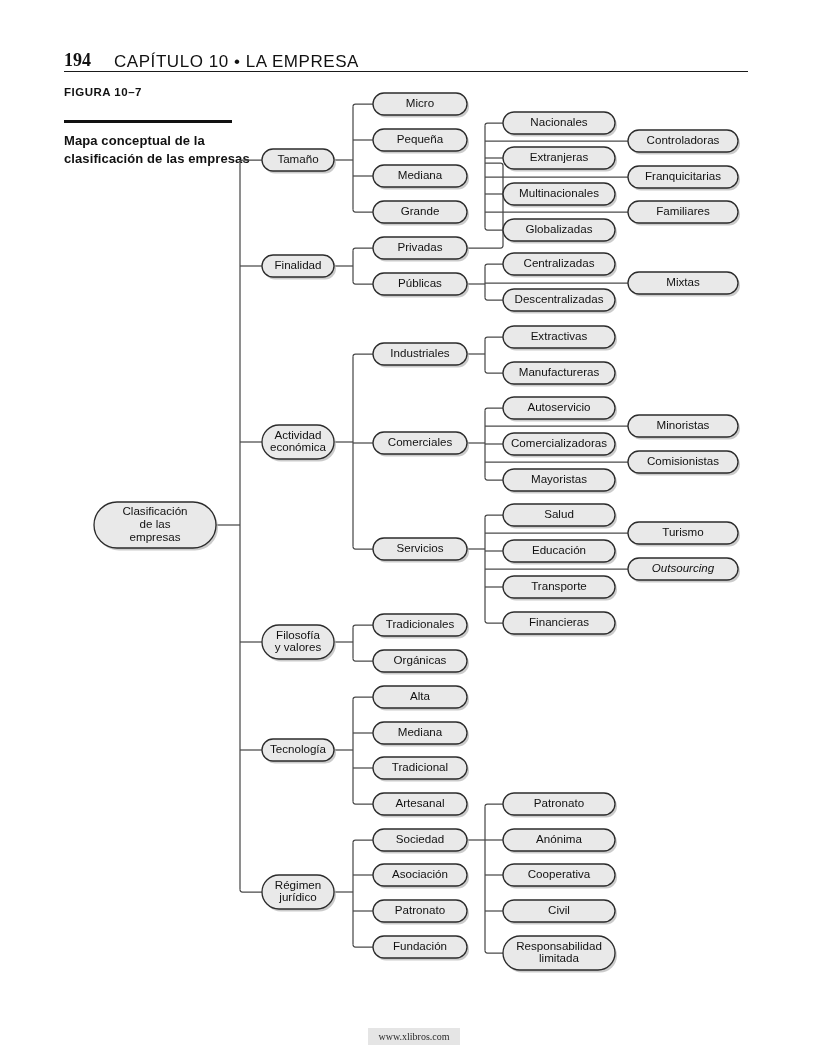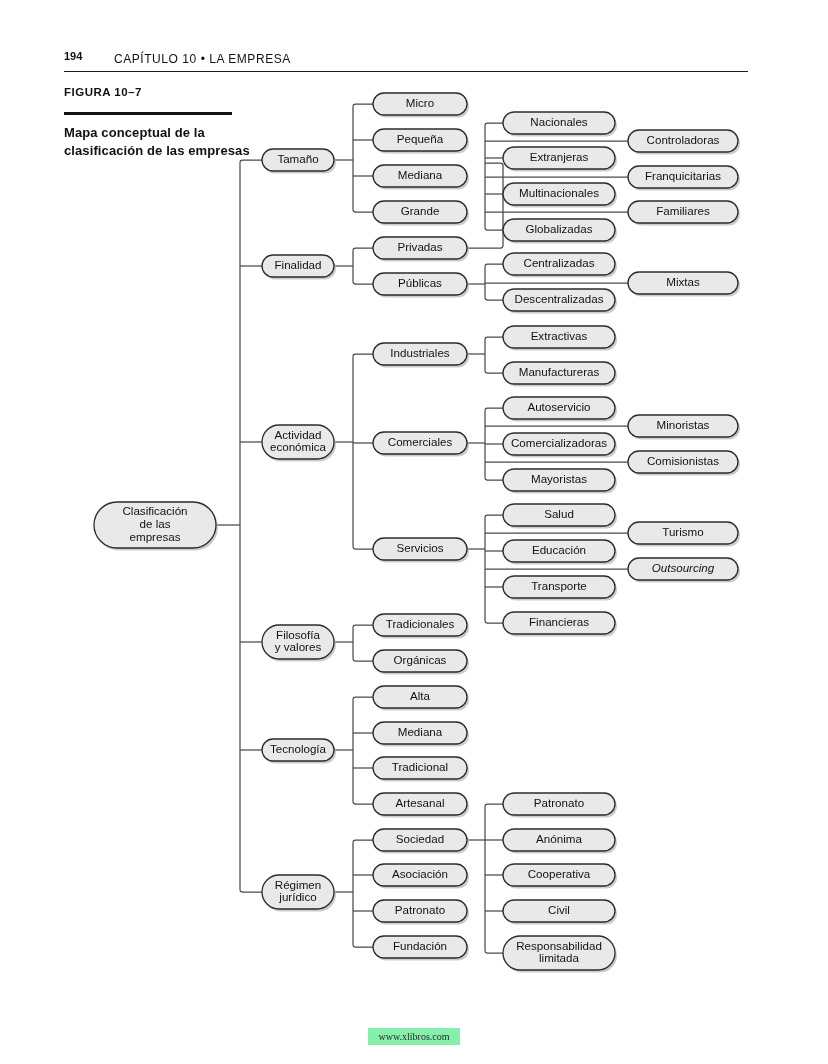--- a/index.html
+++ b/index.html
@@ -13,36 +13,36 @@
     position:relative;
   }
   .page{position:absolute;inset:0;}
 
   
   .runhead{
     position:absolute;left:64px;top:50px;width:700px;height:24px;
   }
   .runhead .pagenum{
     position:absolute;left:0;top:0;
-    font-size:11px;font-weight:bold;letter-spacing:0px;
+    font-size:18px;font-weight:bold;letter-spacing:0px;font-family:Liberation Serif, serif;
   }
   .runhead .chap{
     position:absolute;left:50px;top:2px;
-    font-size:12px;letter-spacing:.55px;
+    font-size:17px;letter-spacing:.55px;
     white-space:nowrap;
   }
   .runhead .rule{
     position:absolute;left:0;top:21px;width:684px;height:1.4px;background:#1a1a1a;
   }
 
   
   .figblock{position:absolute;left:64px;top:86px;width:200px;}
   .figlabel{
     font-size:11.5px;font-weight:bold;letter-spacing:.5px;
-    margin:0 0 14px 0;
+    margin:0 0 22px 0;
   }
   .figrule{width:168px;height:3.2px;background:#111;margin:0 0 9px 0;}
   .figtitle{
     font-size:13px;font-weight:bold;line-height:1.36;letter-spacing:.1px;
     margin:0;
   }
 
   
   .diagram{position:absolute;left:0;top:0;width:828px;height:1000px;}
   svg{display:block;}
@@ -61,21 +61,21 @@
   .nodetext.italic{font-style:italic;}
 
   
   .footer{
     position:absolute;left:0;top:1026px;width:828px;text-align:center;
   }
   .footer .wm{
     display:inline-block;
     font-family:"Liberation Serif", serif;
     font-size:10px;color:#2a2a2a;
-    background:#86efac;padding:3px 10px;
+    background:#e5e5e5;padding:3px 10px;
   }
 </style>
 </head>
 <body>
 
 <div class="page">
 
   <div class="runhead">
     <div class="pagenum">194</div>
     <div class="chap">CAPÍTULO 10  •  LA EMPRESA</div>

